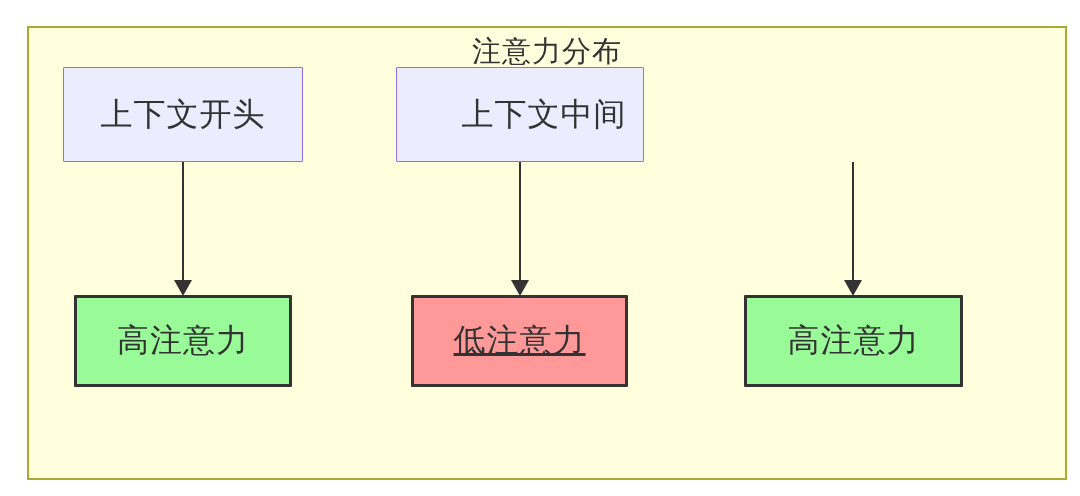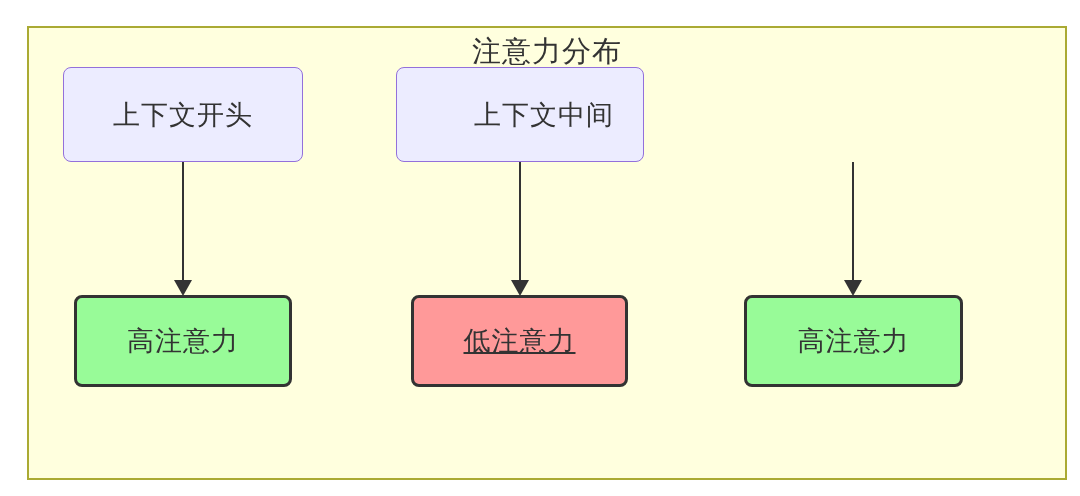--- a/index.html
+++ b/index.html
@@ -35,24 +35,24 @@
     line-height: 34px;
     color: var(--text, #333333);
     letter-spacing: 1px;
   }
   .node {
     position: absolute;
     box-sizing: border-box;
     display: flex;
     align-items: center;
     justify-content: center;
-    font-size: 27px;
+    font-size: 32px;
     color: var(--text, #333333);
     letter-spacing: 1px;
-    border-radius: 8px;
+    border-radius: 1px;
   }
   .node.source {
     background: var(--source-fill, #ececff);
     border: 1.5px solid var(--source-stroke, #9370db);
   }
   .node.target {
     border: 3px solid var(--target-stroke, #333333);
   }
   .node.target[data-level="high"] { background: var(--high-fill, #98fb98); }
   .node.target[data-level="low"]  { background: var(--low-fill, #ff9999); }

